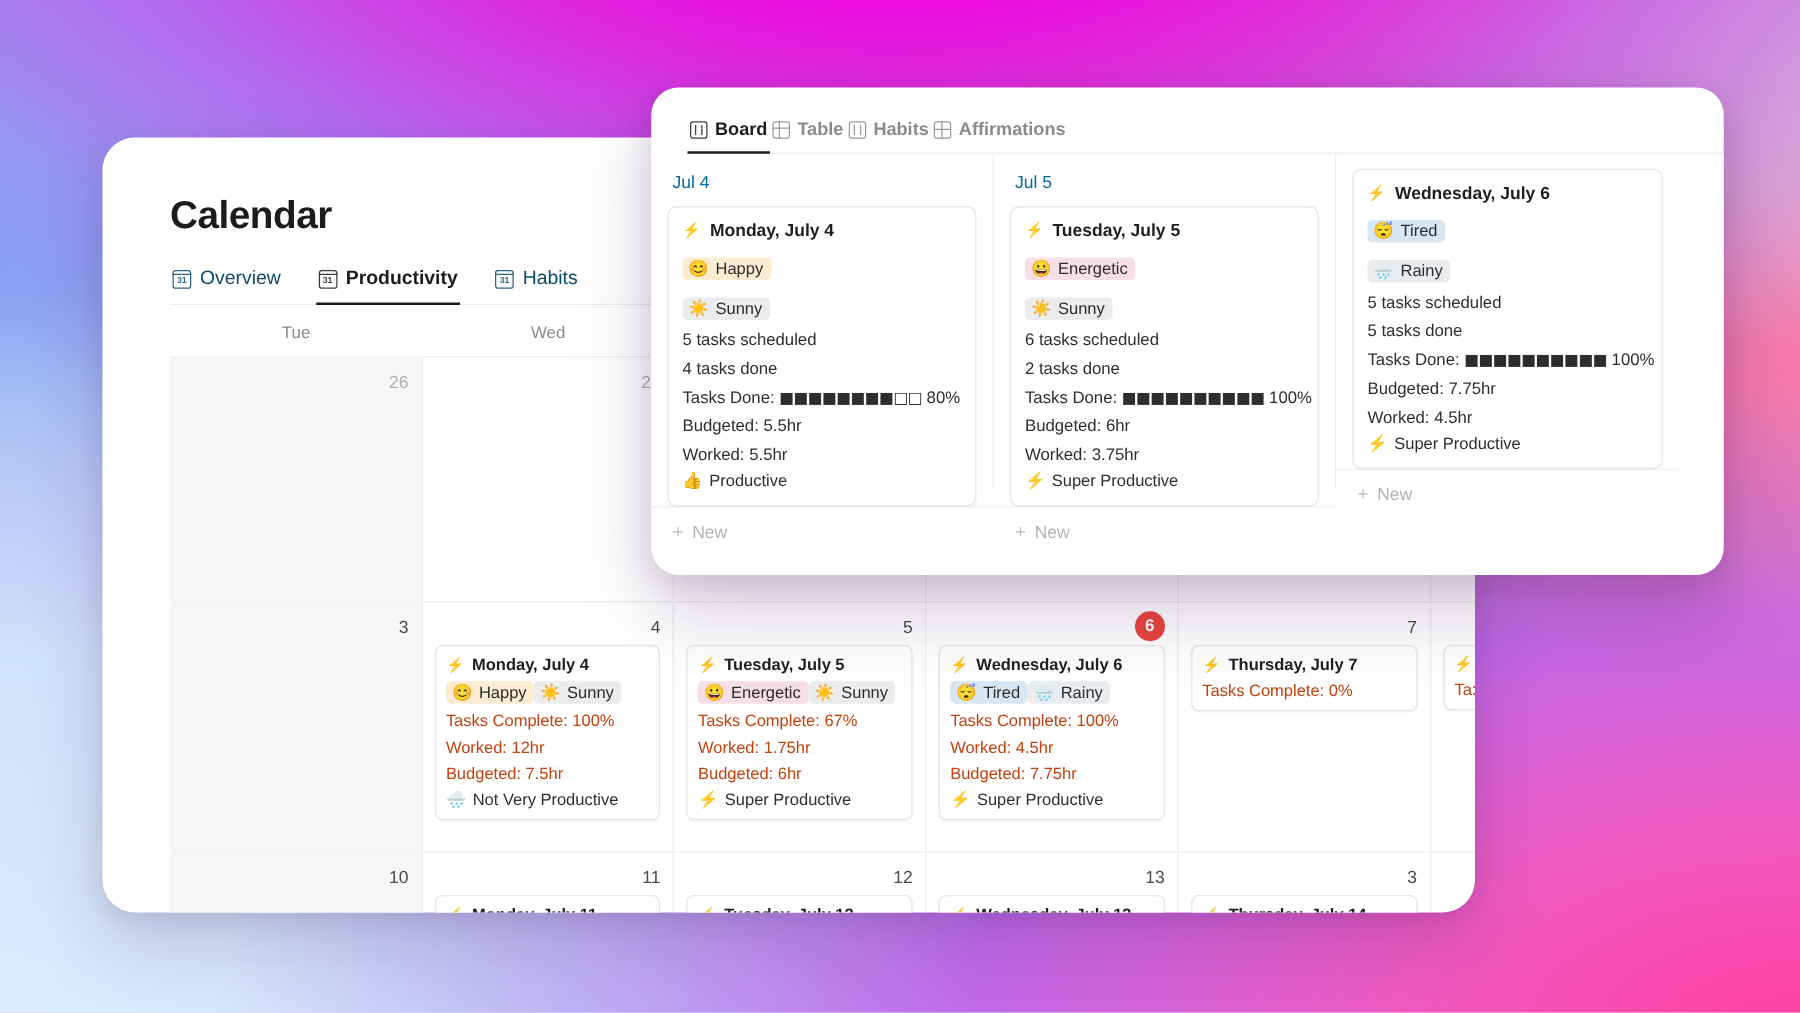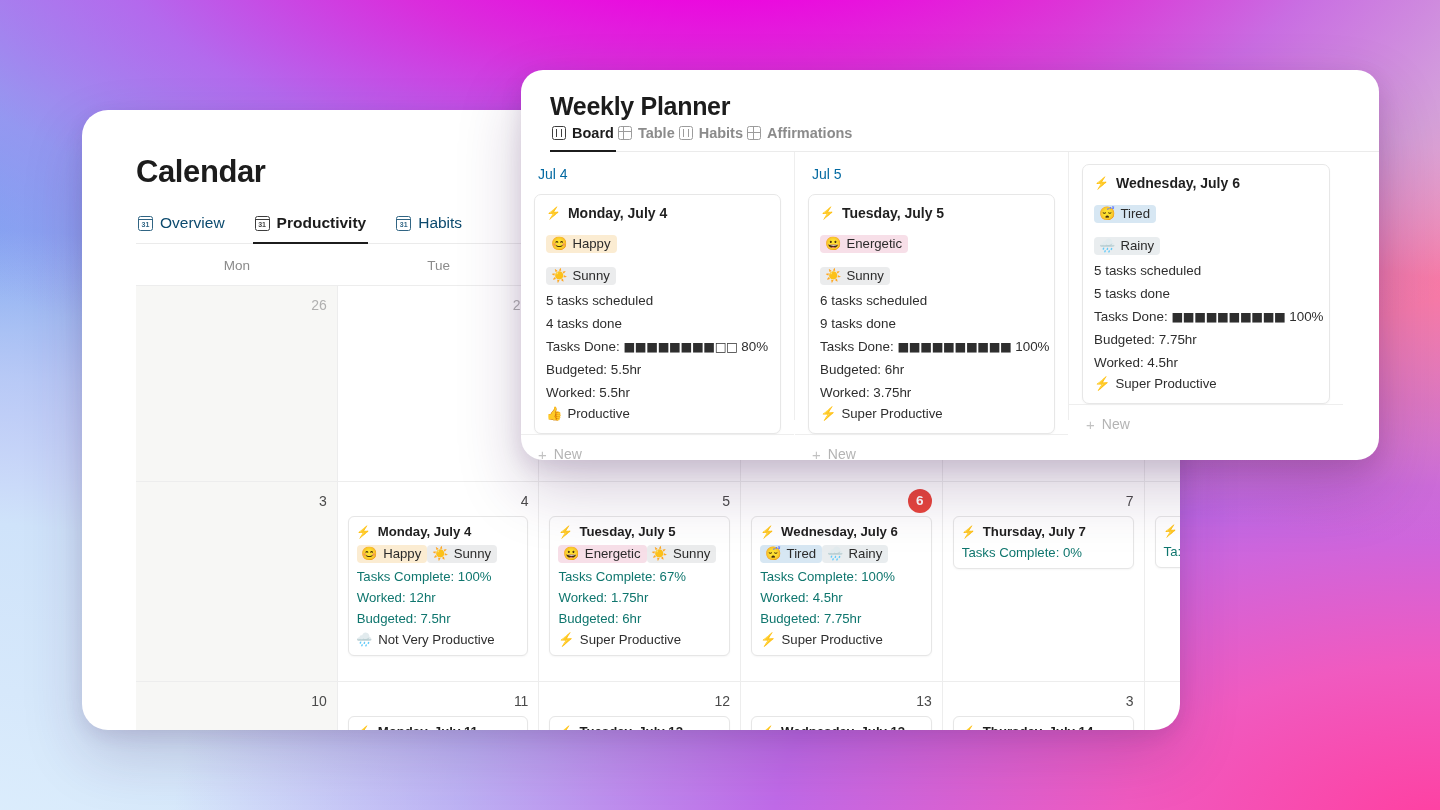--- a/index.html
+++ b/index.html
@@ -101,21 +101,21 @@
     margin-top: 4px;
     border: 1px solid #e6e6e6; border-radius: 6px;
     background: #fff; padding: 7px 8px 8px 8px;
     box-shadow: 0 1px 2px rgba(0,0,0,0.04);
   }
   .evt-title {
     font-size: 13.2px; font-weight: 700; color: #1f1f1f;
     display: flex; align-items: center; gap: 6px;
     white-space: nowrap;
   }
-  .evt-line { font-size: 13.2px; color: #0f766e; margin-top: 6px; white-space: nowrap; }
+  .evt-line { font-size: 13.2px; color: #c2410c; margin-top: 6px; white-space: nowrap; }
   .bolt { font-size: 12px; color: #2b2b2b; }
 
   .tag {
     display: inline-flex; align-items: center; gap: 5px;
     border-radius: 4px; padding: 1px 6px 2px 5px;
     font-size: 13.2px; color: #2b2b2b; margin-top: 6px;
     white-space: nowrap;
   }
   .tag-happy    { background: #fbecd2; }
   .tag-energetic{ background: #f7dfe8; }
@@ -223,21 +223,20 @@
       </div>
       <div class="cal-tab">
         <span class="ico ico-cal"><span>31</span></span>
         <span>Habits</span>
       </div>
     </div>
   </div>
 
   <div class="cal-grid">
     <div class="cal-dow">
-      <div>Mon</div>
       <div>Tue</div>
       <div>Wed</div>
       <div>Thu</div>
       <div>Fri</div>
 
     </div>
     <div class="cal-rows" id="cal-rows">
         <div class="cal-row r1">
           <div class="cal-cell weekend muted">
             <div class="cal-daynum">26</div>
@@ -374,21 +373,20 @@
           <div class="cal-cell">
             <div class="cal-daynum">15</div>
           </div>
         </div>
       </div>
   </div>
 </div>
 
 <div class="planner-panel">
   <div class="pl-head">
-    <div class="pl-title">Weekly Planner</div>
     <div class="pl-tabs">
       <div class="pl-tab active">
         <span class="ico ico-board"></span>
         <span>Board</span>
       </div>
       <div class="pl-tab">
         <span class="ico ico-table"></span>
         <span>Table</span>
       </div>
       <div class="pl-tab">
@@ -441,21 +439,21 @@
           </div>
           <div class="b-tag"><span class="tag tag-energetic">
               <span>😀</span>
               <span>Energetic</span>
             </span></div>
           <div class="b-tag"><span class="tag tag-sunny">
               <span>☀️</span>
               <span>Sunny</span>
             </span></div>
           <div class="b-line">6 tasks scheduled</div>
-          <div class="b-line">9 tasks done</div>
+          <div class="b-line">2 tasks done</div>
           <div class="b-line"><span>Tasks Done:</span> <span class="bar">■■■■■■■■■■</span> <span>100%</span></div>
           <div class="b-line">Budgeted: 6hr</div>
           <div class="b-line">Worked: 3.75hr</div>
           <div class="plain-line">
             <span>⚡</span>
             <span>Super Productive</span>
           </div>
         </div>
         <div class="col-new">
           <span class="plus">+</span>

